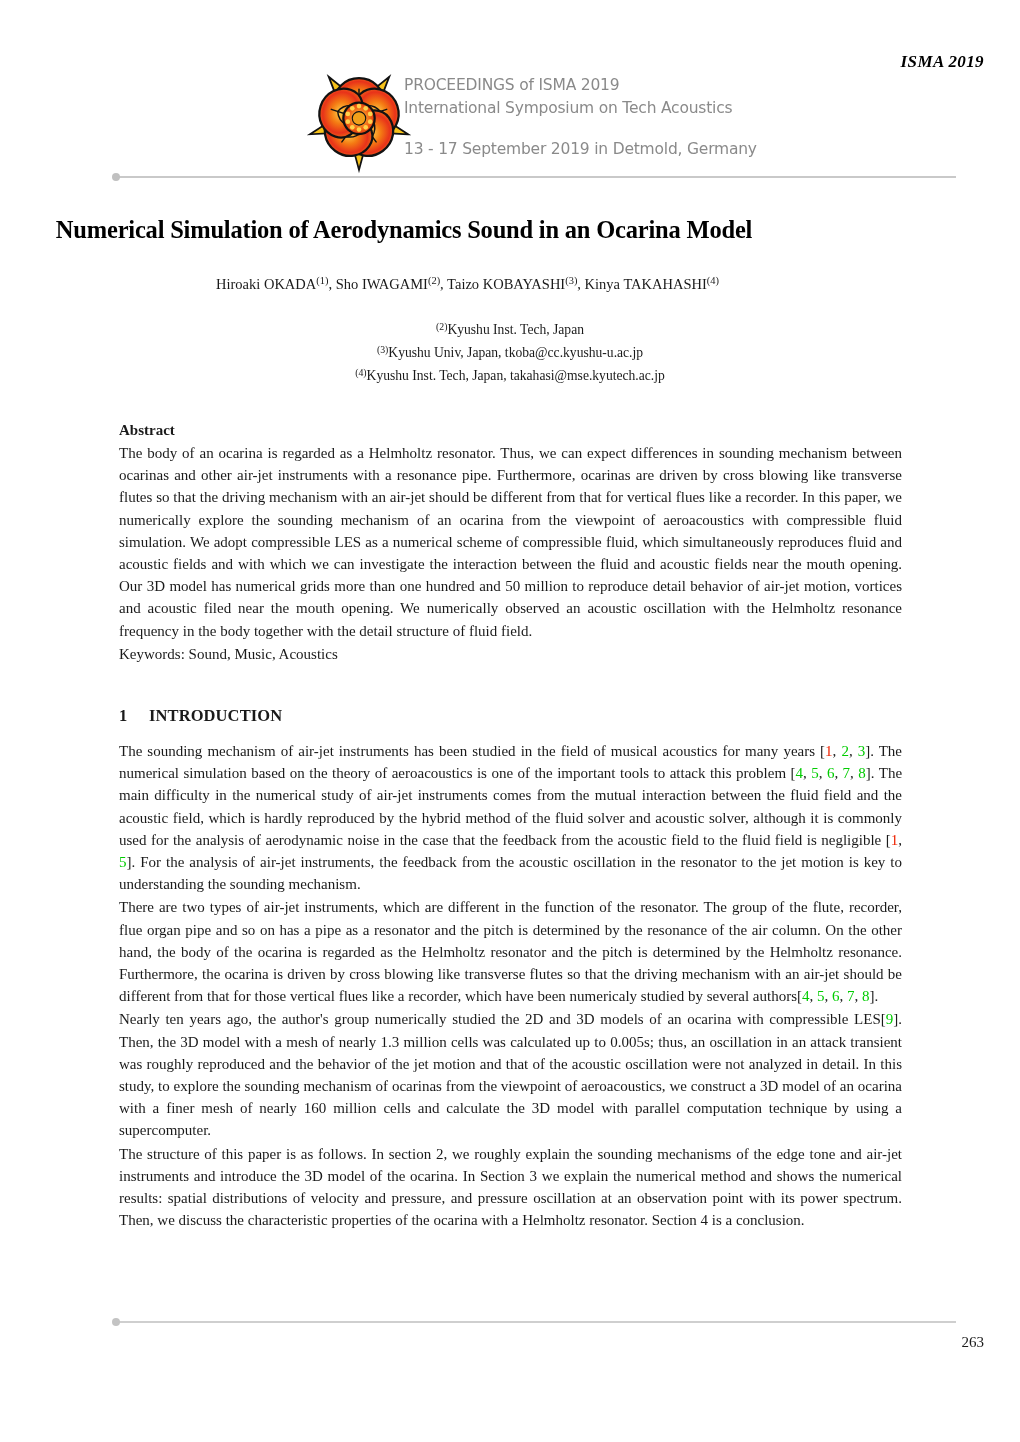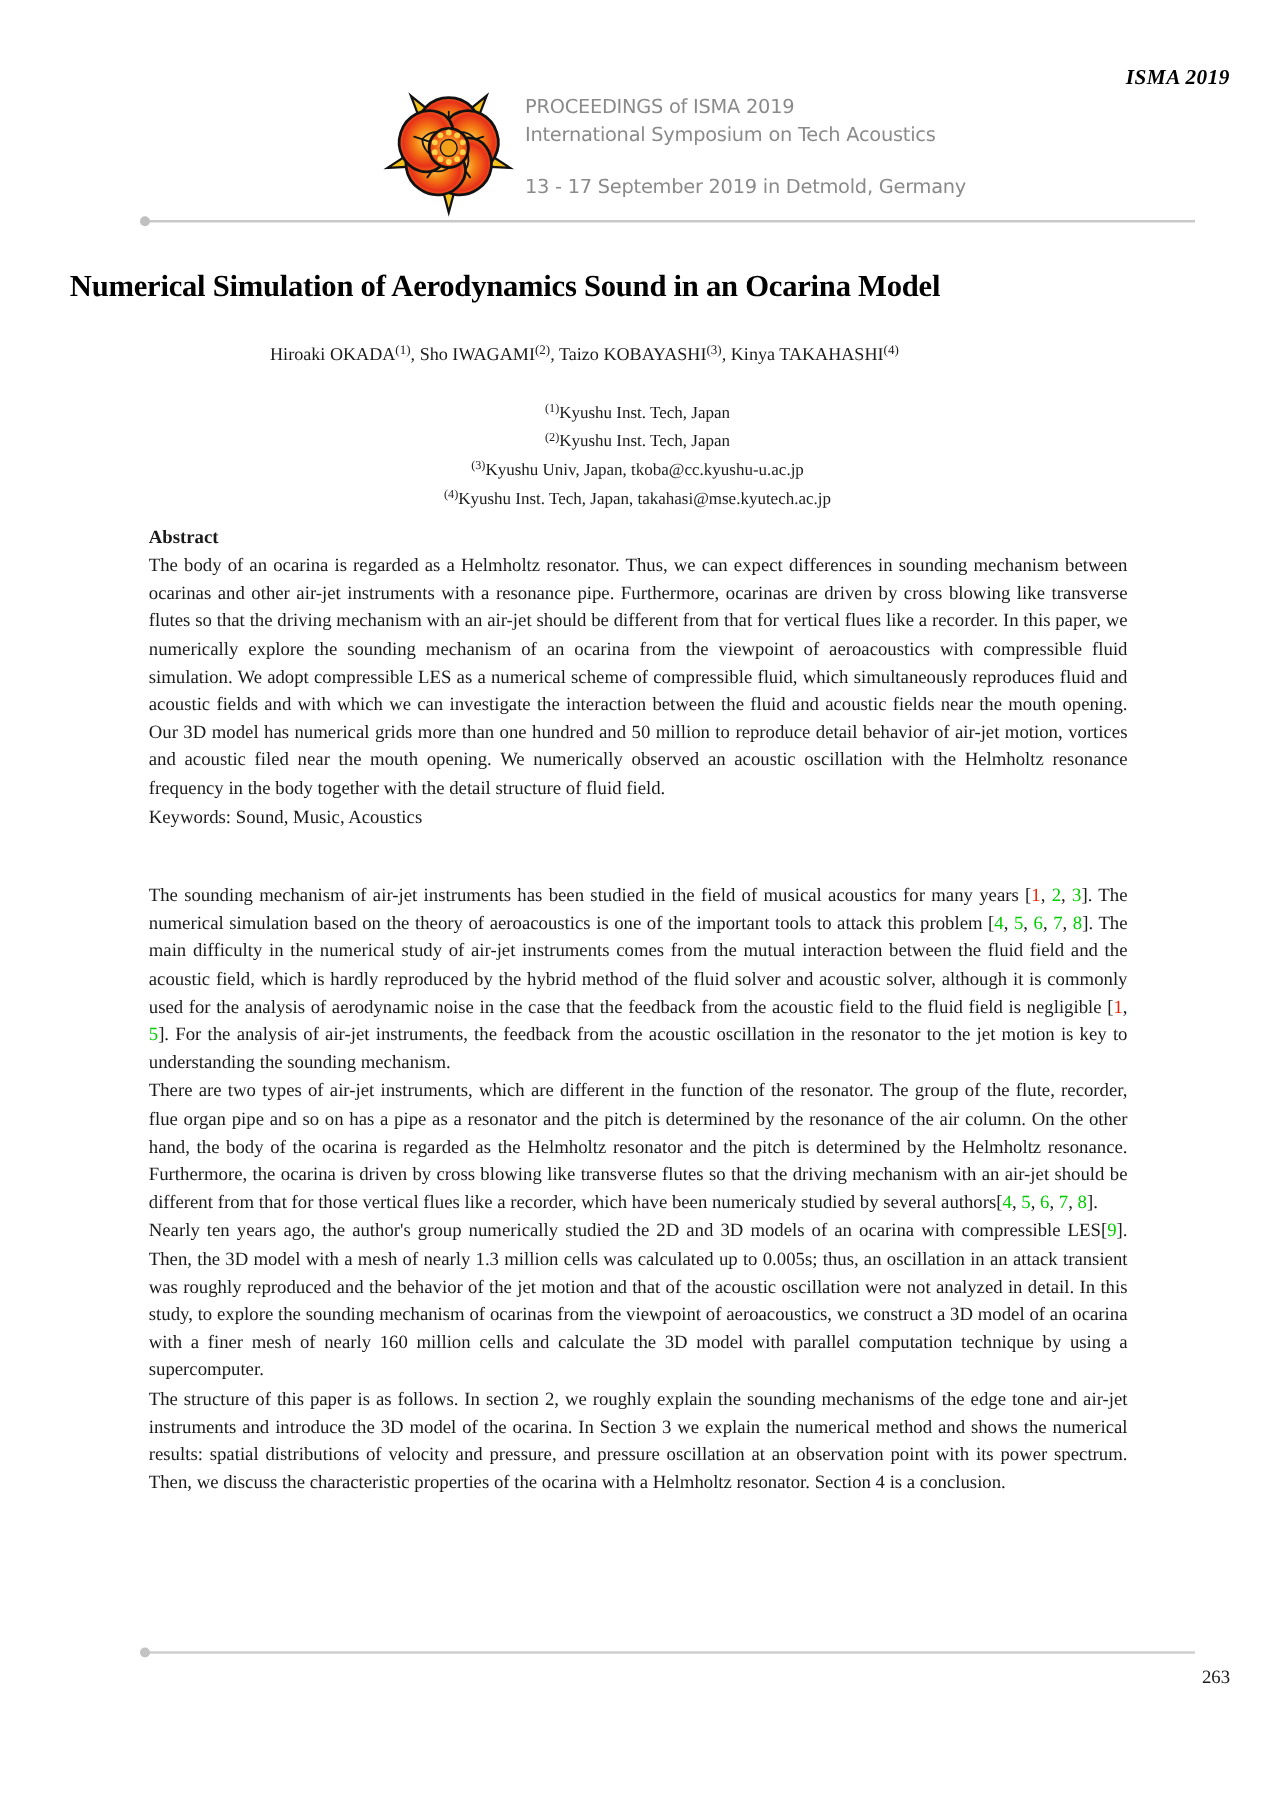--- a/index.html
+++ b/index.html
@@ -40,21 +40,21 @@
   }
   .header-logo {
     position: absolute;
     left: 303px;
     top: 38px;
     width: 112px;
     height: 118px;
   }
   .header-text {
     position: absolute;
-    left: 420px;
+    left: 404px;
     top: 56px;
     color: #8a8a8a;
     font-family: "DejaVu Sans", sans-serif;
     font-size: 15.5px;
     line-height: 23px;
     letter-spacing: -0.2px;
   }
   .header-text .gap {
     height: 18px;
   }
@@ -264,33 +264,35 @@
 
   <div class="authors">
     <span>
       <span>Hiroaki OKADA</span><sup>(1)</sup></span><span>, </span><span>
       <span>Sho IWAGAMI</span><sup>(2)</sup></span><span>, </span><span>
       <span>Taizo KOBAYASHI</span><sup>(3)</sup></span><span>, </span><span>
       <span>Kinya TAKAHASHI</span><sup>(4)</sup></span>
   </div>
 
   <div class="affiliations">
-    <div><sup>(1)</sup><span>Kyushu Inst. Tech, Japan</span></div>
     <div><sup>(2)</sup><span>Kyushu Inst. Tech, Japan</span></div>
     <div><sup>(3)</sup><span>Kyushu Univ, Japan, tkoba@cc.kyushu-u.ac.jp</span></div>
     <div><sup>(4)</sup><span>Kyushu Inst. Tech, Japan, takahasi@mse.kyutech.ac.jp</span></div>
   </div>
 
   <div class="col abstract-block">
     <div class="abstract-title">Abstract</div>
     <p class="body">The body of an ocarina is regarded as a Helmholtz resonator. Thus, we can expect differences in sounding mechanism between ocarinas and other air-jet instruments with a resonance pipe. Furthermore, ocarinas are driven by cross blowing like transverse flutes so that the driving mechanism with an air-jet should be different from that for vertical flues like a recorder. In this paper, we numerically explore the sounding mechanism of an ocarina from the viewpoint of aeroacoustics with compressible fluid simulation. We adopt compressible LES as a numerical scheme of compressible fluid, which simultaneously reproduces fluid and acoustic fields and with which we can investigate the interaction between the fluid and acoustic fields near the mouth opening. Our 3D model has numerical grids more than one hundred and 50 million to reproduce detail behavior of air-jet motion, vortices and acoustic filed near the mouth opening. We numerically observed an acoustic oscillation with the Helmholtz resonance frequency in the body together with the detail structure of fluid field.</p>
     <p class="keywords">Keywords: Sound, Music, Acoustics</p>
   </div>
 
   <div class="col section-block">
+    <h2 class="section-heading">
+      <span class="num">1</span><span>INTRODUCTION</span>
+    </h2>
     <div id="intro-paragraphs">
         <p class="body">The sounding mechanism of air-jet instruments has been studied in the field of musical acoustics for many years [<span class="cite-alt">1</span>, <span class="cite">2</span>, <span class="cite">3</span>]. The numerical simulation based on the theory of aeroacoustics is one of the important tools to attack this problem [<span class="cite">4</span>, <span class="cite">5</span>, <span class="cite">6</span>, <span class="cite">7</span>, <span class="cite">8</span>]. The main difficulty in the numerical study of air-jet instruments comes from the mutual interaction between the fluid field and the acoustic field, which is hardly reproduced by the hybrid method of the fluid solver and acoustic solver, although it is commonly used for the analysis of aerodynamic noise in the case that the feedback from the acoustic field to the fluid field is negligible [<span class="cite-alt">1</span>, <span class="cite">5</span>]. For the analysis of air-jet instruments, the feedback from the acoustic oscillation in the resonator to the jet motion is key to understanding the sounding mechanism.</p>
         <p class="body">There are two types of air-jet instruments, which are different in the function of the resonator. The group of the flute, recorder, flue organ pipe and so on has a pipe as a resonator and the pitch is determined by the resonance of the air column. On the other hand, the body of the ocarina is regarded as the Helmholtz resonator and the pitch is determined by the Helmholtz resonance. Furthermore, the ocarina is driven by cross blowing like transverse flutes so that the driving mechanism with an air-jet should be different from that for those vertical flues like a recorder, which have been numericaly studied by several authors[<span class="cite">4</span>, <span class="cite">5</span>, <span class="cite">6</span>, <span class="cite">7</span>, <span class="cite">8</span>].</p>
         <p class="body">Nearly ten years ago, the author's group numerically studied the 2D and 3D models of an ocarina with compressible LES[<span class="cite">9</span>]. Then, the 3D model with a mesh of nearly 1.3 million cells was calculated up to 0.005s; thus, an oscillation in an attack transient was roughly reproduced and the behavior of the jet motion and that of the acoustic oscillation were not analyzed in detail. In this study, to explore the sounding mechanism of ocarinas from the viewpoint of aeroacoustics, we construct a 3D model of an ocarina with a finer mesh of nearly 160 million cells and calculate the 3D model with parallel computation technique by using a supercomputer.</p>
         <p class="body">The structure of this paper is as follows. In section 2, we roughly explain the sounding mechanisms of the edge tone and air-jet instruments and introduce the 3D model of the ocarina. In Section 3 we explain the numerical method and shows the numerical results: spatial distributions of velocity and pressure, and pressure oscillation at an observation point with its power spectrum. Then, we discuss the characteristic properties of the ocarina with a Helmholtz resonator. Section 4 is a conclusion.</p>
       </div>
   </div>
 
   <div class="footer-rule"></div>
 

